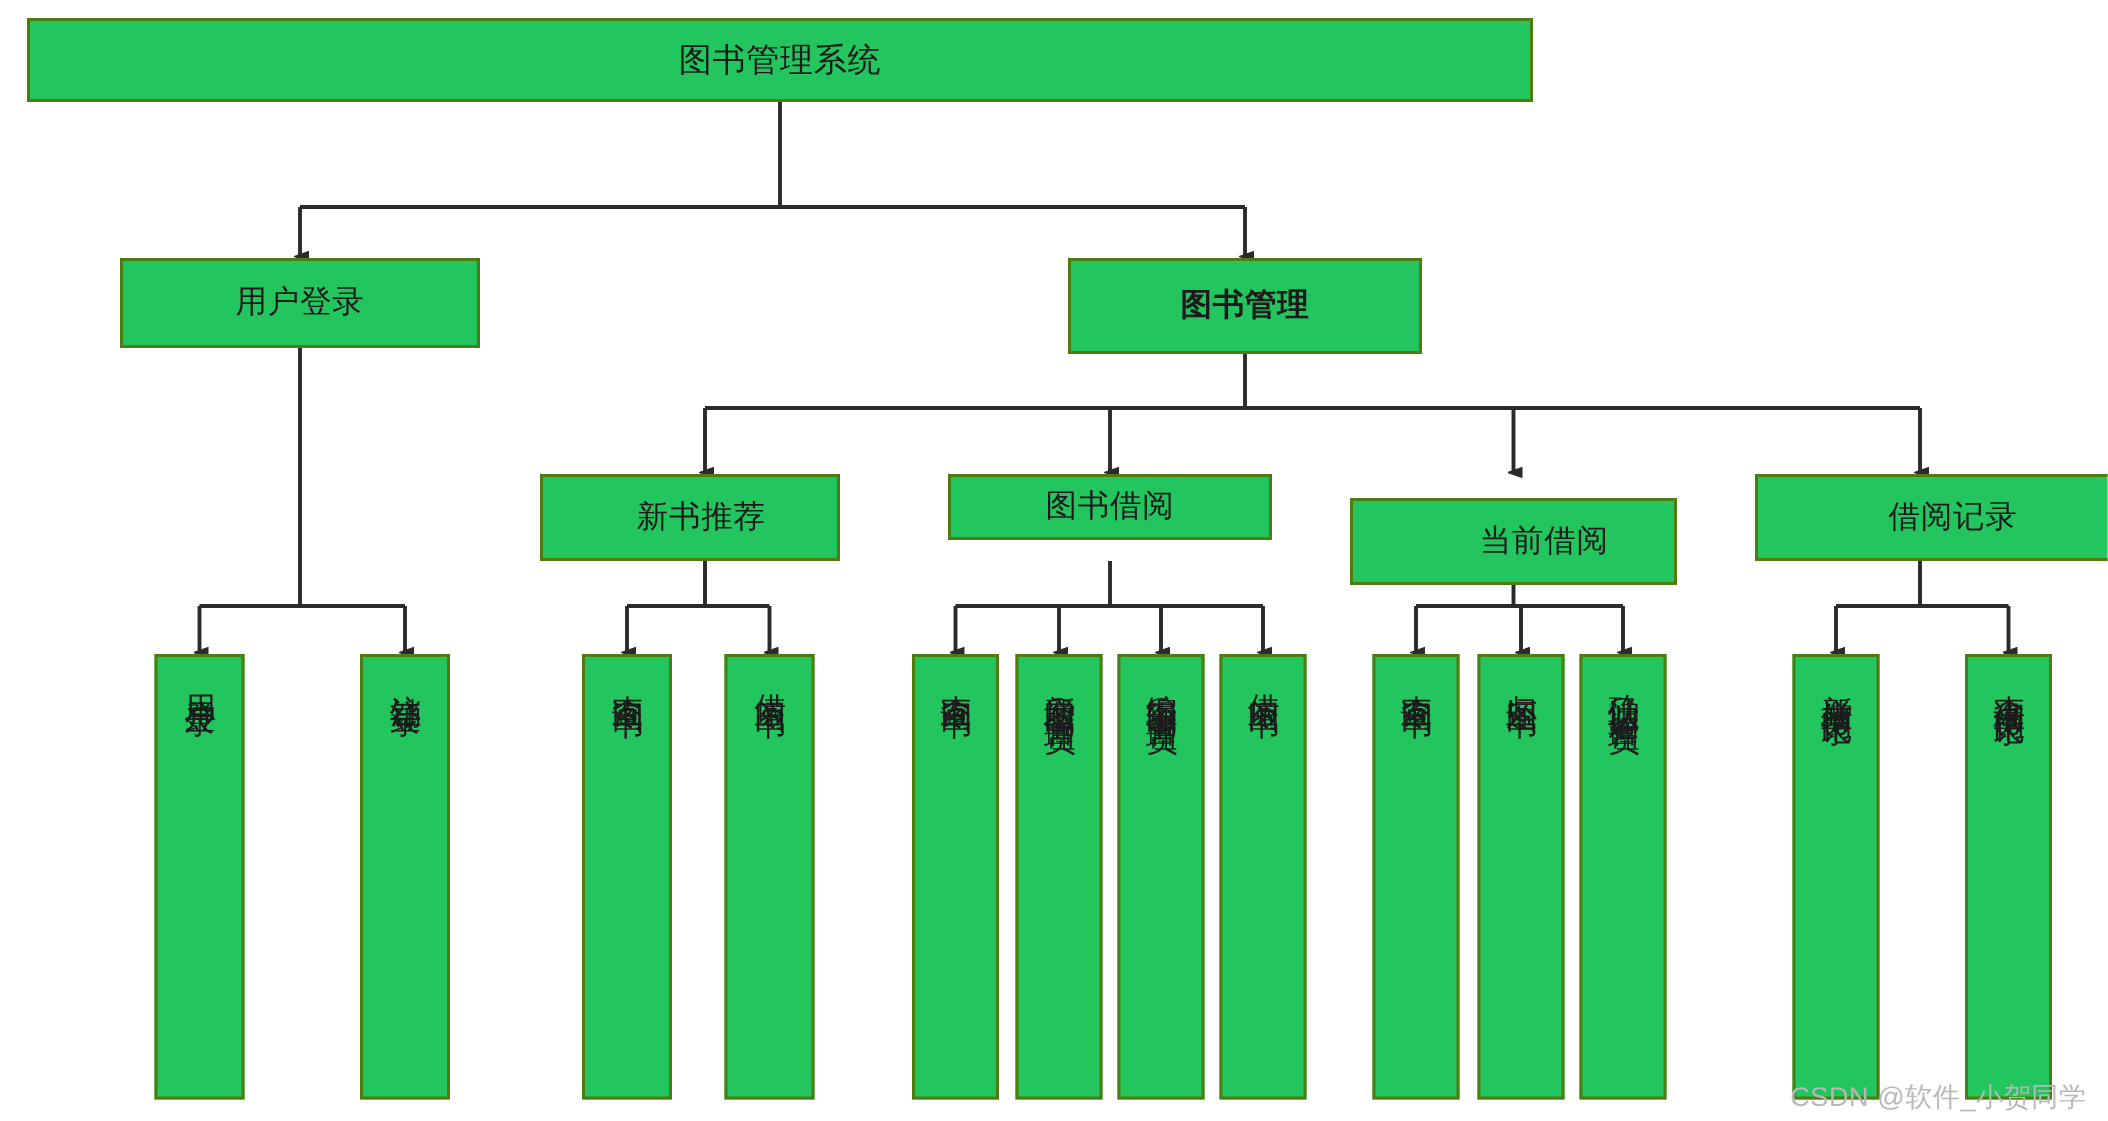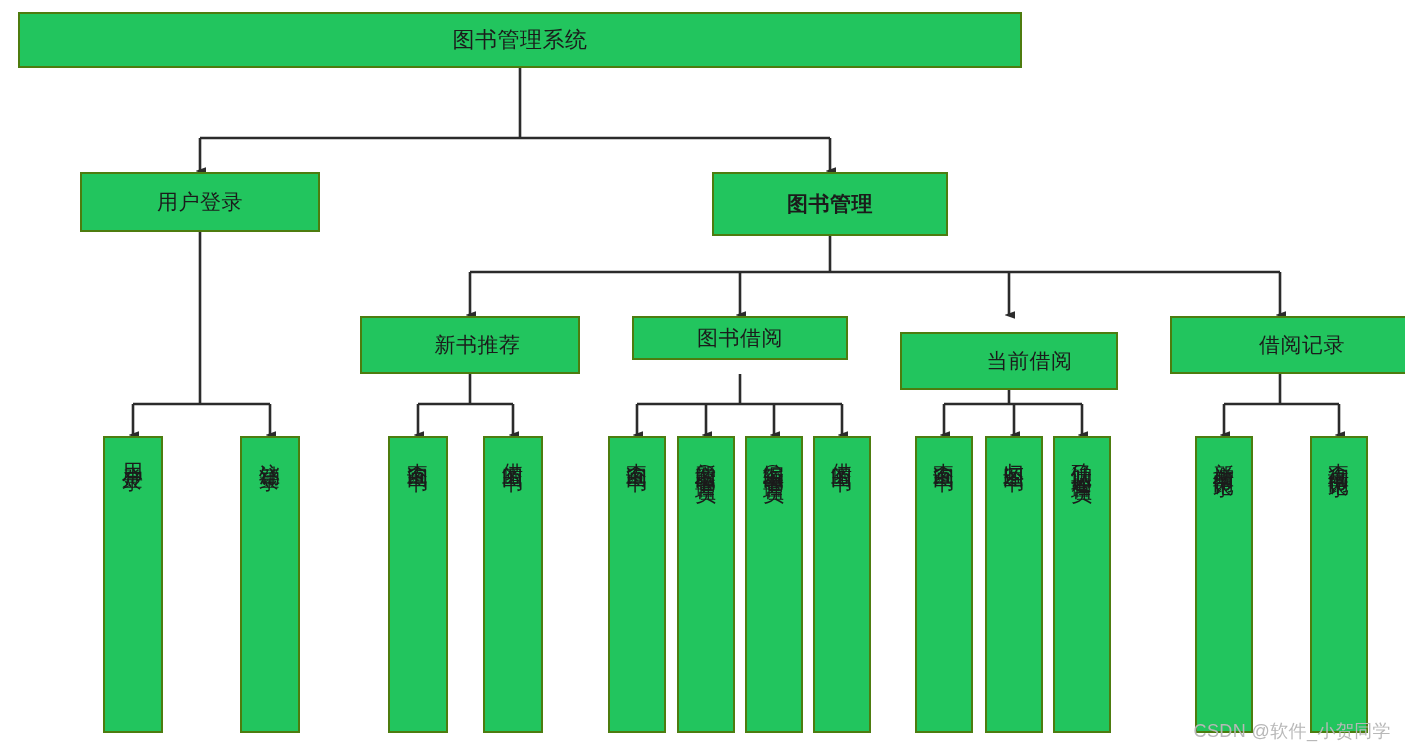--- a/index.html
+++ b/index.html
@@ -125,21 +125,21 @@
   <div id="nodes-layer">
       <div class="node-box horizontal root" style="left: 18px; top: 12px; width: 1004px; height: 56px;">
         <span class="node-label">图书管理系统</span>
       </div>
       <div class="node-box horizontal" style="left: 80px; top: 172px; width: 240px; height: 60px;">
         <span class="node-label">用户登录</span>
       </div>
       <div class="node-box horizontal" style="left: 712px; top: 172px; width: 236px; height: 64px; font-weight: bold;">
         <span class="node-label">图书管理</span>
       </div>
-      <div class="node-box horizontal" style="left: 360px; top: 316px; width: 220px; height: 58px; padding-left: 15px;">
+      <div class="node-box horizontal" style="left: 360px; top: 316px; width: 200px; height: 58px; padding-left: 15px;">
         <span class="node-label">新书推荐</span>
       </div>
       <div class="node-box horizontal" style="left: 632px; top: 316px; width: 216px; height: 44px;">
         <span class="node-label">图书借阅</span>
       </div>
       <div class="node-box horizontal" style="left: 900px; top: 332px; width: 218px; height: 58px; padding-left: 41px;">
         <span class="node-label">当前借阅</span>
       </div>
       <div class="node-box horizontal" style="left: 1170px; top: 316px; width: 264px; height: 58px;">
         <span class="node-label">借阅记录</span>

